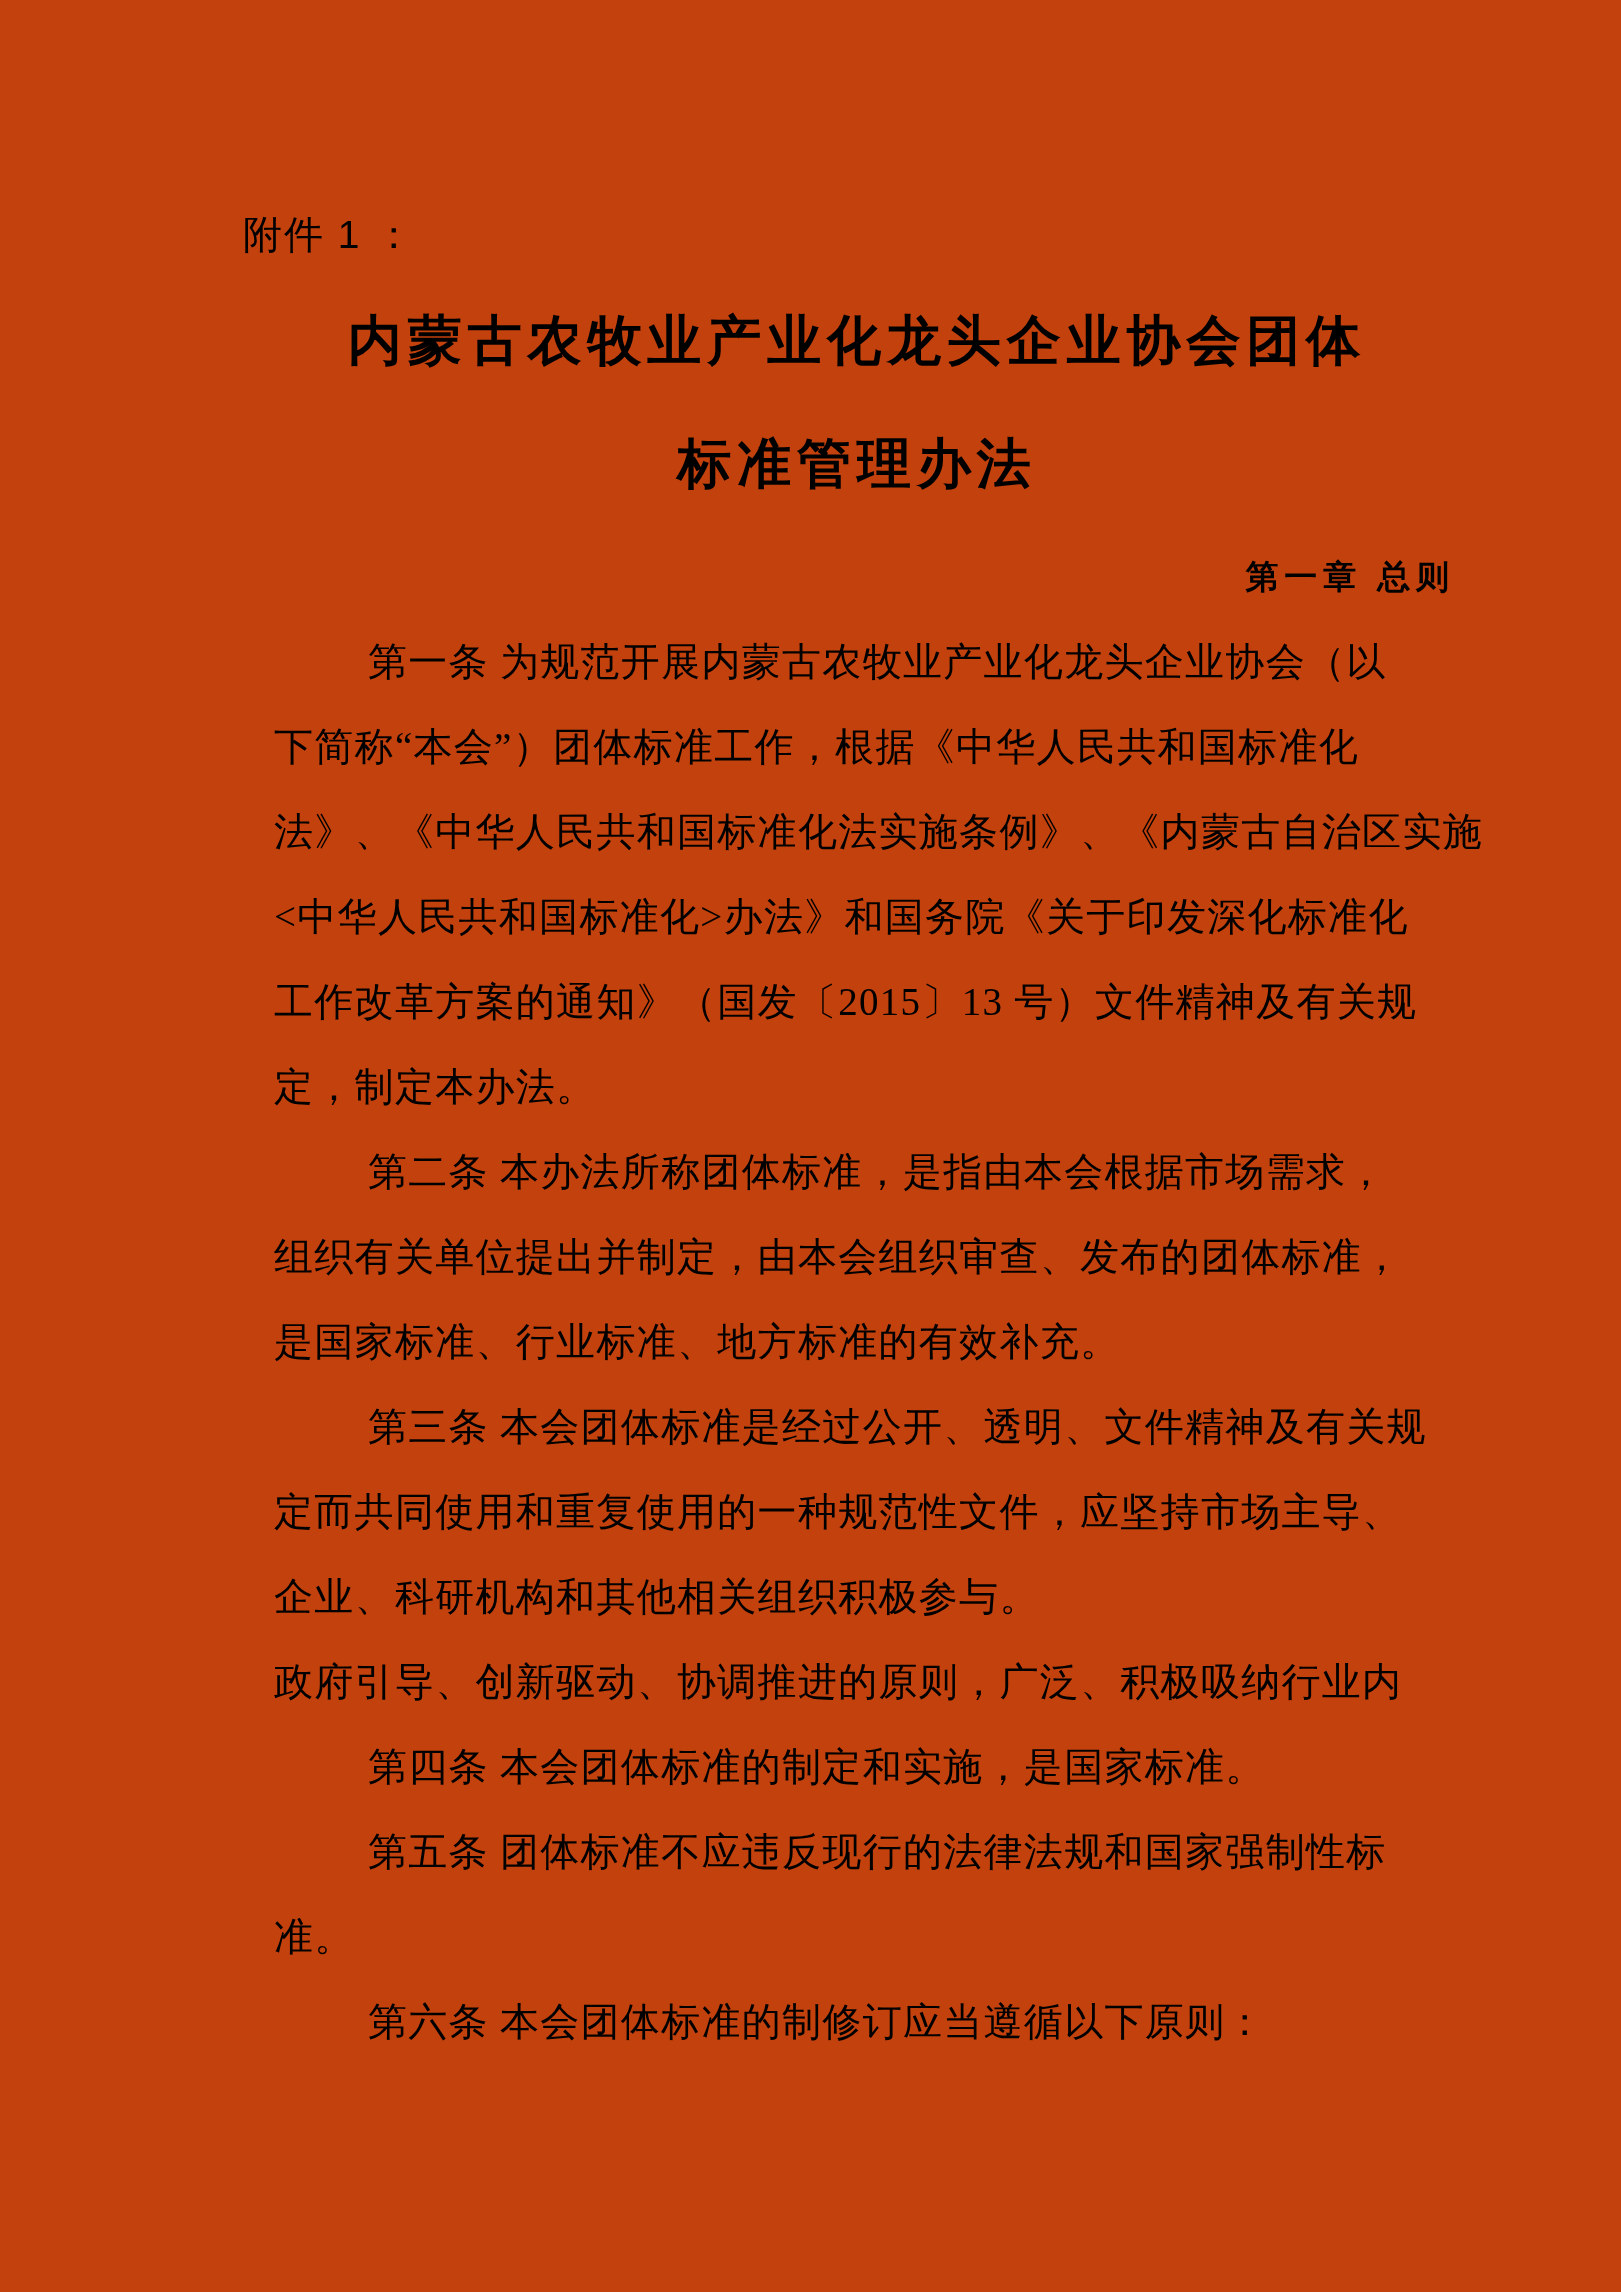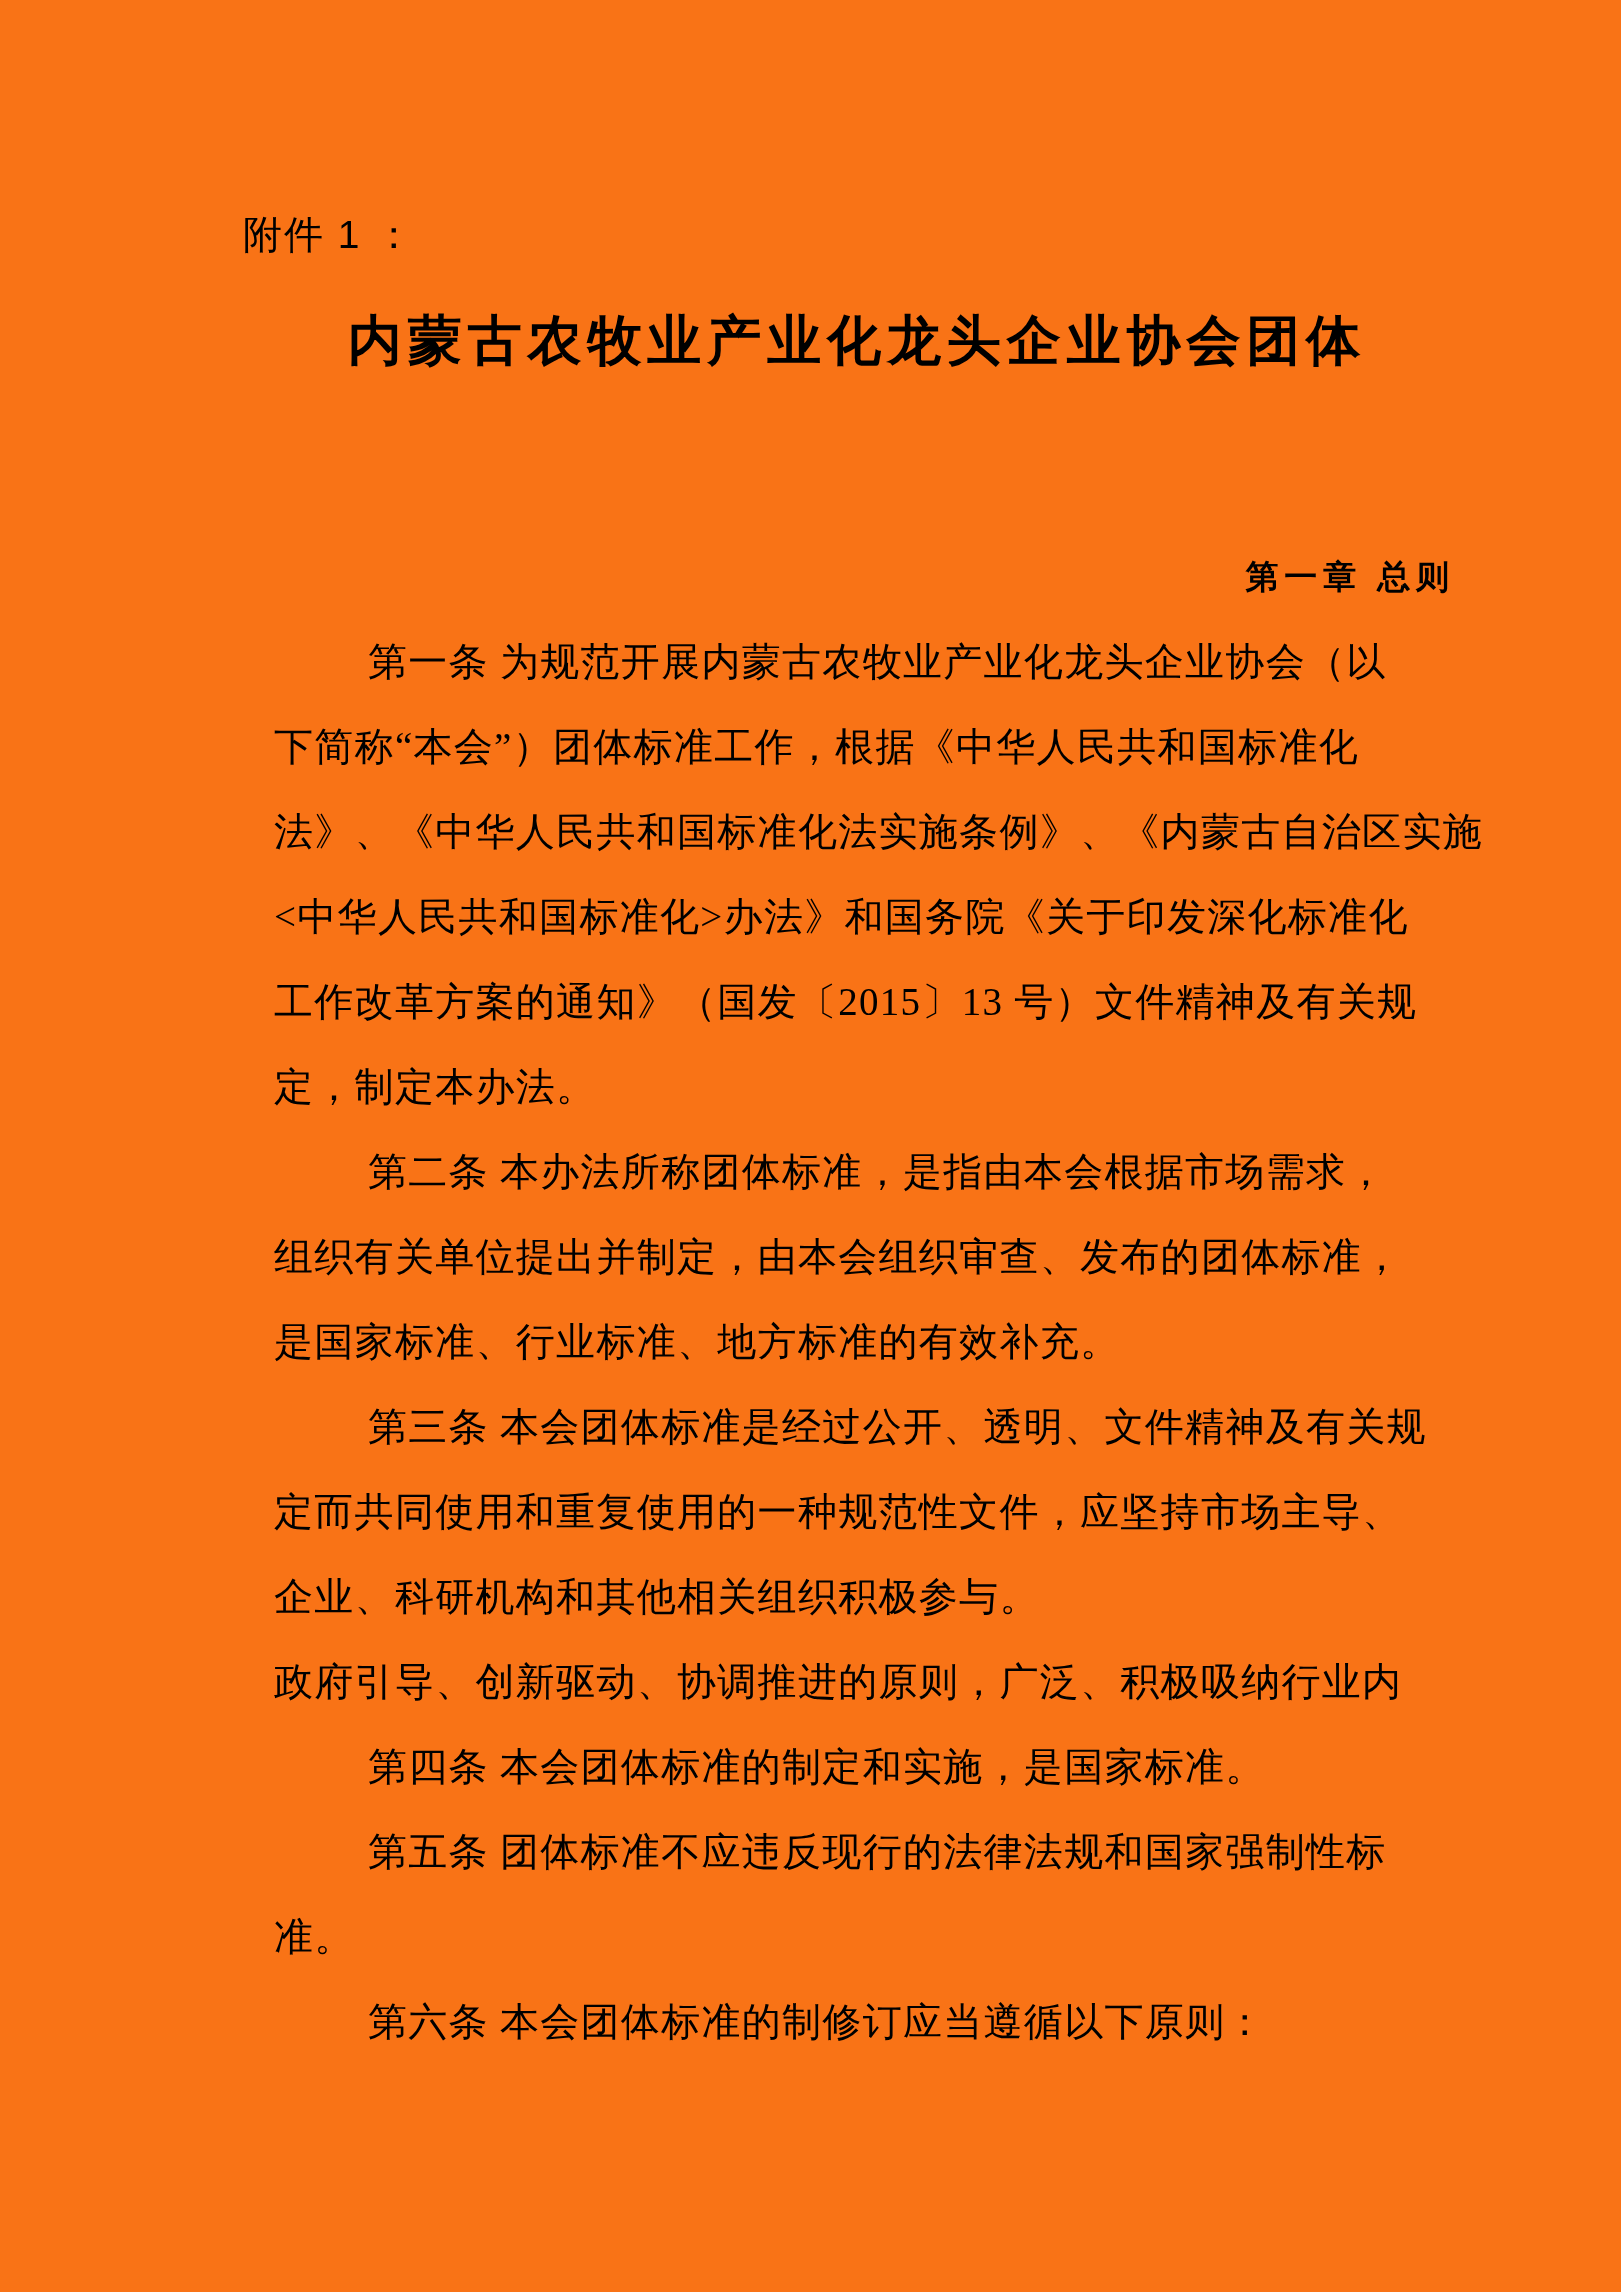--- a/index.html
+++ b/index.html
@@ -5,21 +5,21 @@
   html, body {
     margin: 0;
     padding: 0;
     background: #888;
   }
   .page {
     position: relative;
     width: 1621px;
     height: 2293px;
     margin: 0 auto;
-    background: #f97316;
+    background: #c2410c;
     color: #000000;
     overflow: hidden;
     font-family: "Liberation Serif", "DejaVu Serif", serif;
   }
   .attachment-label {
     position: absolute;
     left: 243px;
     top: 211px;
     font-family: "Liberation Sans", "DejaVu Sans", sans-serif;
     font-size: 39px;
@@ -74,20 +74,21 @@
 </style>
 </head>
 <body>
 
 <div class="page">
 
   <div class="attachment-label">附件 1 ：</div>
 
   <div class="doc-title line1">内蒙古农牧业产业化龙头企业协会团体</div>
 
+  <div class="doc-title line2">标准管理办法</div>
 
   <div class="chapter-heading">第一章 总则</div>
 
   <div class="body-text">
     <div class="body-line indent">第一条 为规范开展内蒙古农牧业产业化龙头企业协会（以</div>
     <div class="body-line">下简称“本会”）团体标准工作，根据《中华人民共和国标准化</div>
     <div class="body-line">法》、《中华人民共和国标准化法实施条例》、《内蒙古自治区实施</div>
     <div class="body-line">&lt;中华人民共和国标准化&gt;办法》和国务院《关于印发深化标准化</div>
     <div class="body-line">工作改革方案的通知》（国发〔2015〕13 号）文件精神及有关规</div>
     <div class="body-line">定，制定本办法。</div>

